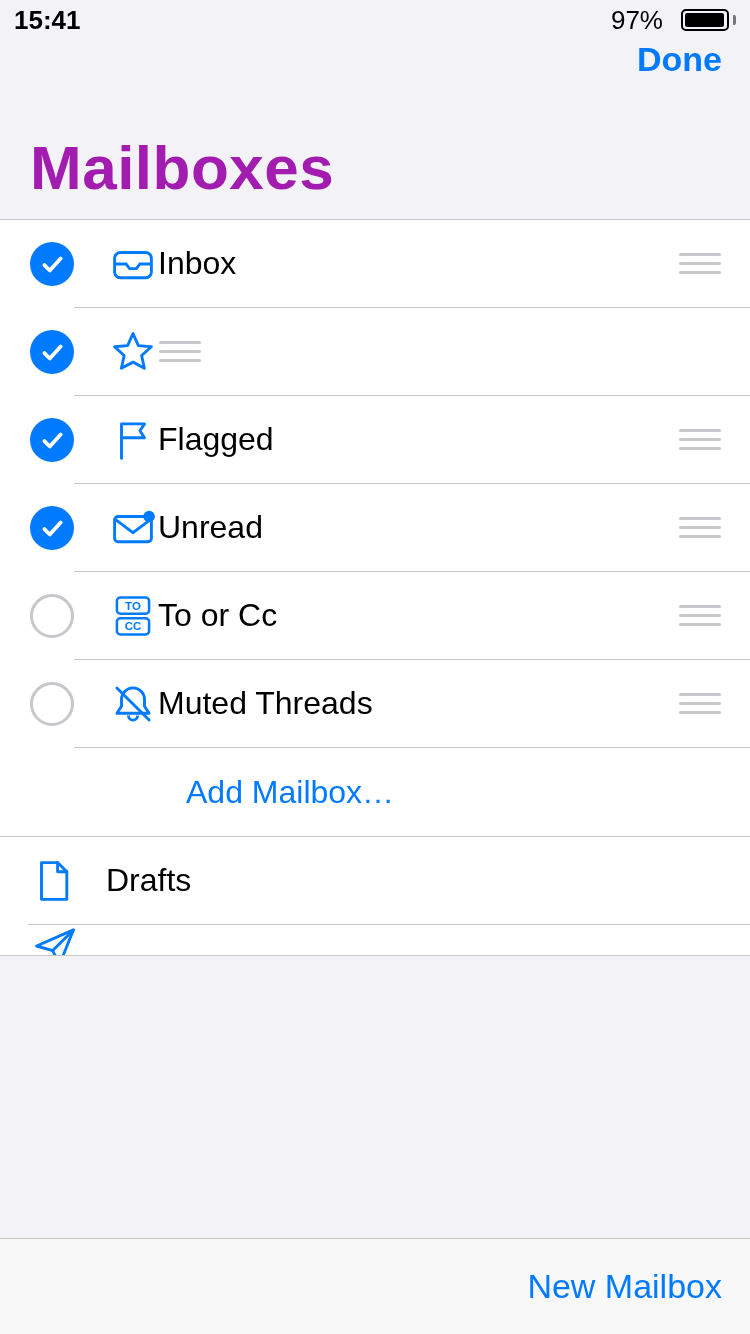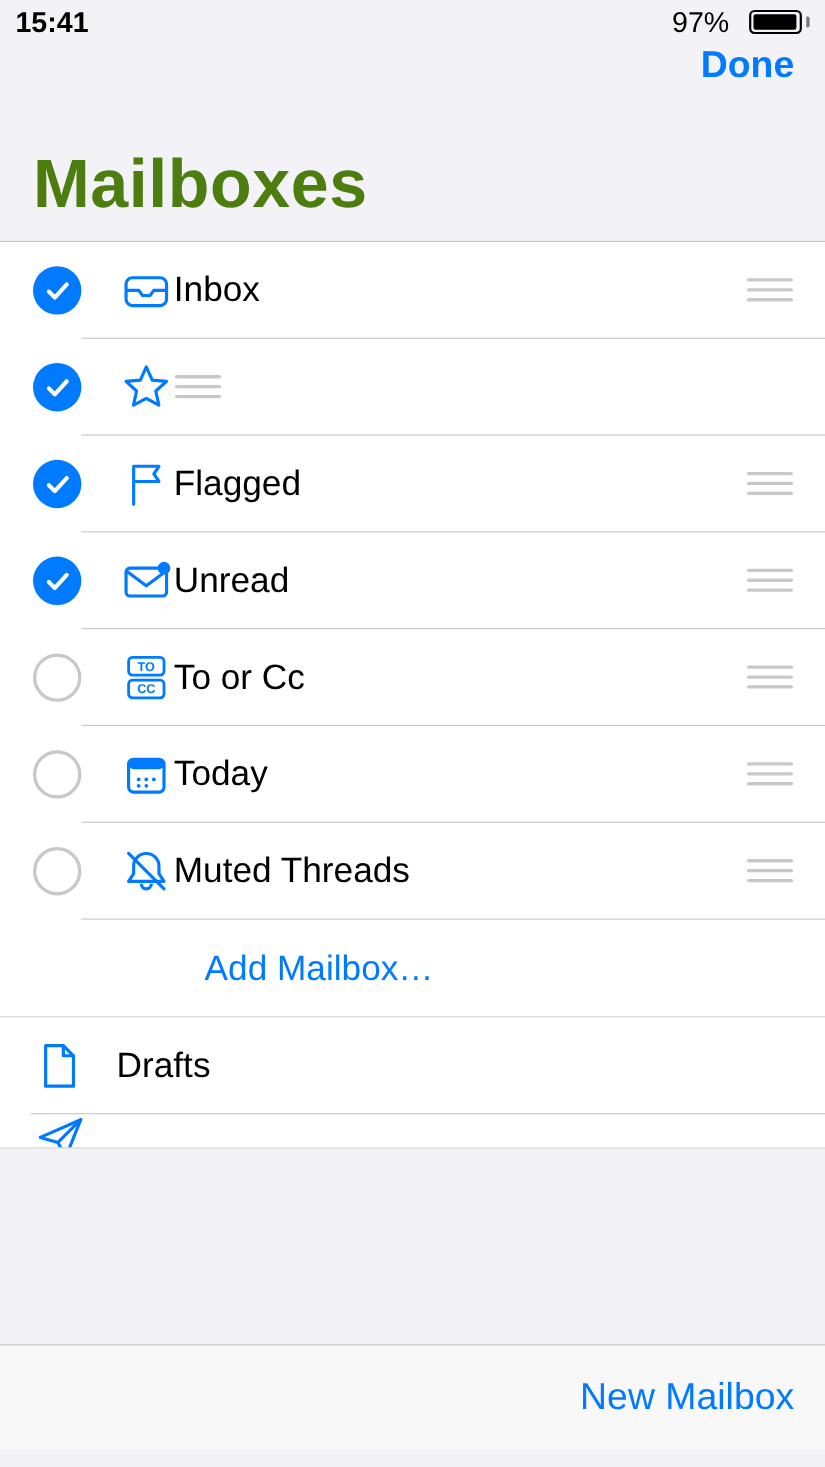--- a/index.html
+++ b/index.html
@@ -54,21 +54,21 @@
     color: #007aff;
     font-size: 34px;
     font-weight: 600;
     background: none; border: none;
     cursor: pointer;
   }
 
   .large-title {
     font-size: 62px;
     font-weight: 700;
-    color: #4d7c0f;
+    color: #a21caf;
     padding: 12px 30px 16px;
     letter-spacing: 0.5px;
   }
 
   .list-container {
     background: #fff;
     border-top: 1px solid #c6c6c8;
     border-bottom: 1px solid #c6c6c8;
   }
 
@@ -150,21 +150,21 @@
     display: flex;
     align-items: flex-start;
     padding-left: 30px;
     background: #fff;
     overflow: hidden;
   }
   .peek-row .mail-icon { margin-left: 0; margin-top: -2px;}
 
   .toolbar {
     position: absolute;
-    bottom: 16px; left: 0; right: 0;
+    bottom: 0; left: 0; right: 0;
     height: 96px;
     background: #f8f8f8;
     border-top: 1px solid #c6c6c8;
     display: flex;
     align-items: center;
     justify-content: flex-end;
     padding: 0 28px;
   }
   .new-mailbox {
     color: #007aff;
@@ -289,36 +289,20 @@
       </div>
       <div class="row">
         <div class="check off"></div>
         <div class="sep">
           <span class="mail-icon">
             <svg viewBox="0 0 40 40">
               <use href="#ic-tocc"></use>
             </svg>
           </span>
           <span class="row-label">To or Cc</span>
-          <div class="drag-handle">
-            <span></span>
-            <span></span>
-            <span></span>
-          </div>
-        </div>
-      </div>
-      <div class="row">
-        <div class="check off"></div>
-        <div class="sep">
-          <span class="mail-icon">
-            <svg viewBox="0 0 40 40">
-              <use href="#ic-calendar"></use>
-            </svg>
-          </span>
-          <span class="row-label">Today</span>
           <div class="drag-handle">
             <span></span>
             <span></span>
             <span></span>
           </div>
         </div>
       </div>
       <div class="row">
         <div class="check off"></div>
         <div class="sep">

